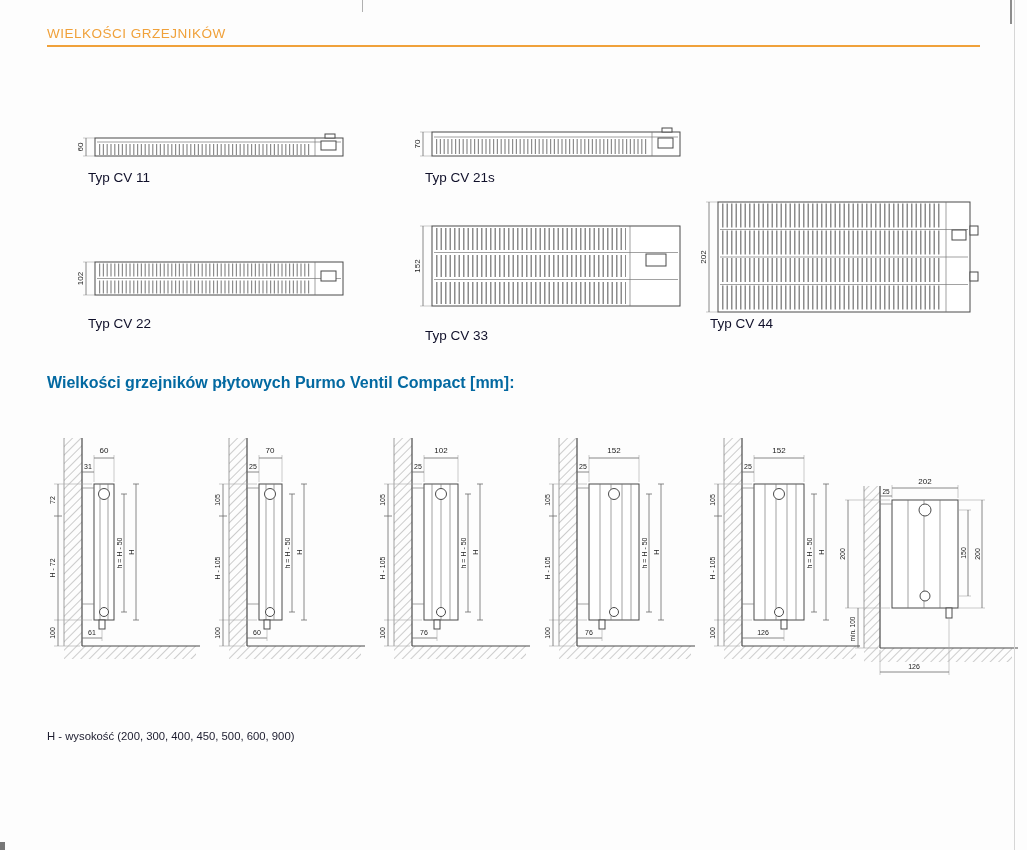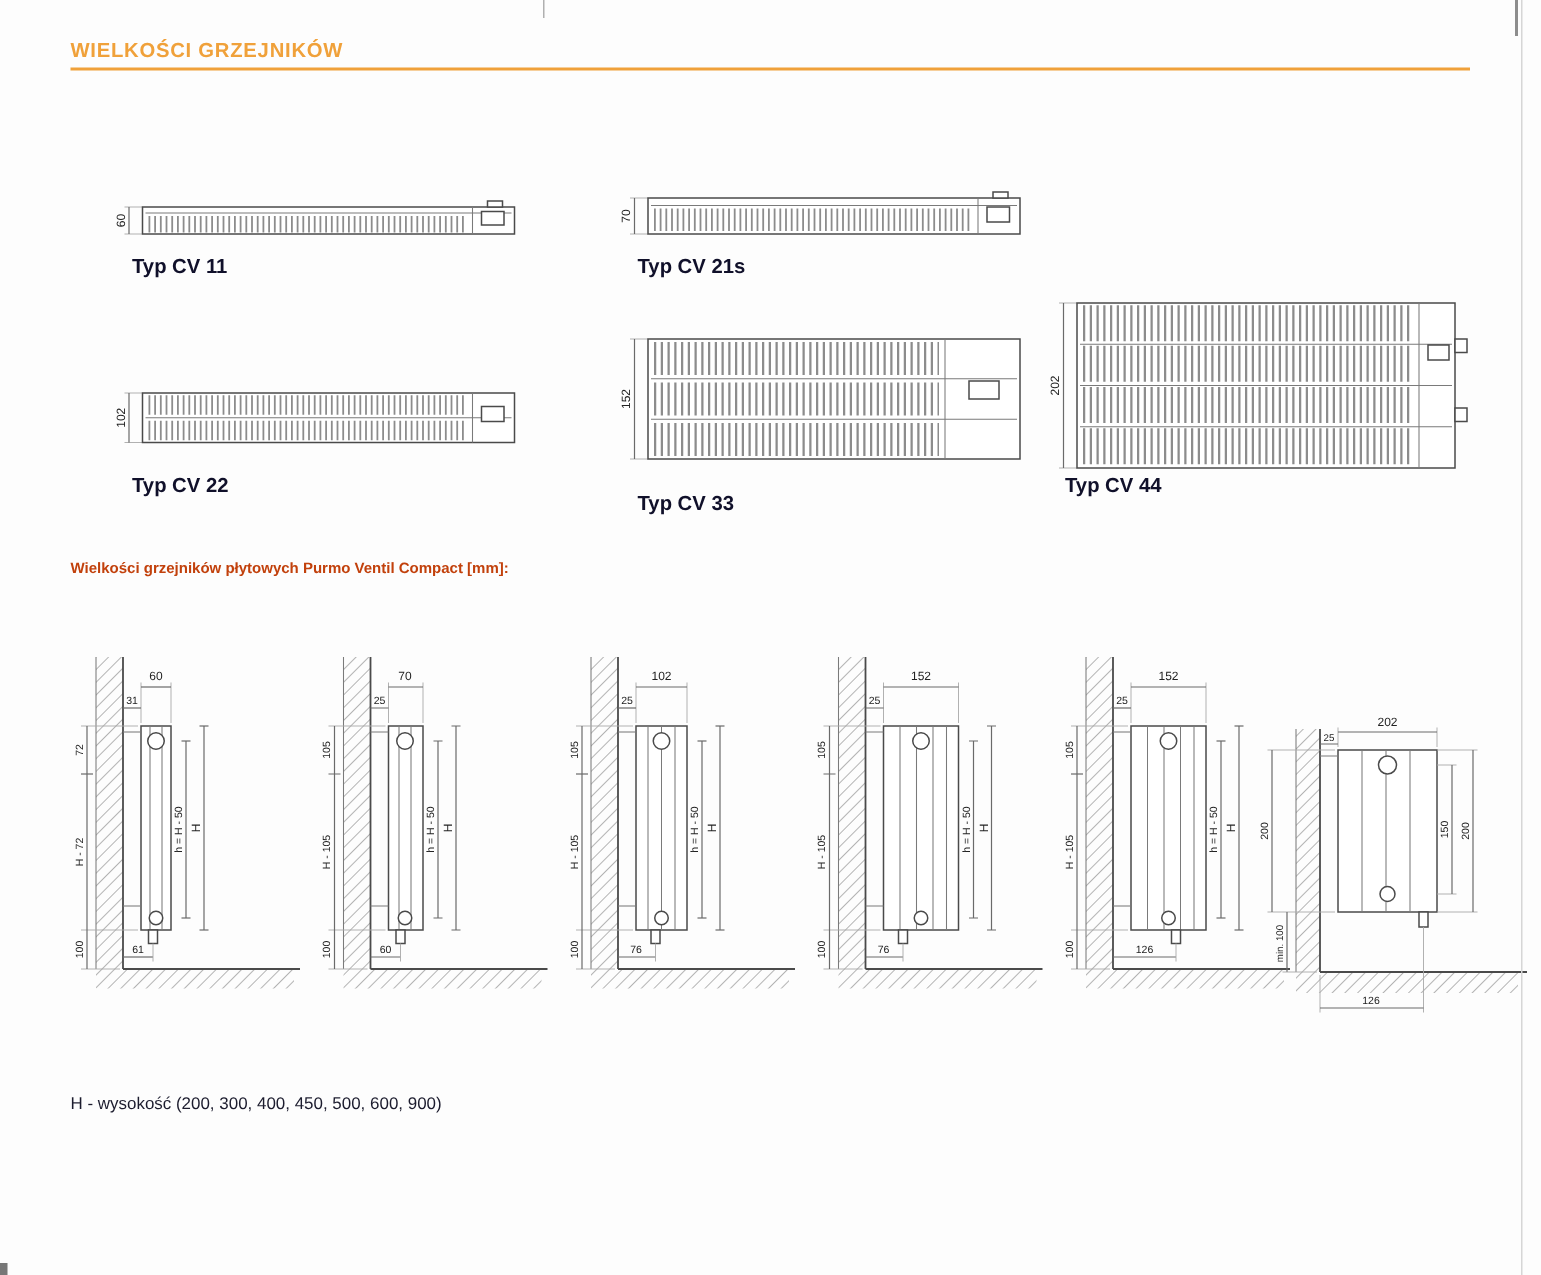--- a/index.html
+++ b/index.html
@@ -1,21 +1,21 @@
 <!DOCTYPE html>
 <html><head>
 <meta charset="utf-8">
 <style>
   *{margin:0;padding:0;box-sizing:border-box}
   html,body{width:1027px;height:850px}
   body{position:relative;background:#fdfdfd;font-family:"Liberation Sans",sans-serif;color:#1c1c2e;overflow:hidden}
-  .title{position:absolute;left:47px;top:26px;font-size:13.5px;font-weight:700;letter-spacing:.5px;color:#F0A13A}
+  .title{position:absolute;left:47px;top:26px;font-size:13.5px;font-weight:400;letter-spacing:.5px;color:#F0A13A}
   .rule{position:absolute;left:47px;top:45px;width:933px;height:2px;background:#F0A13A}
-  .caption{position:absolute;font-size:13.5px;font-weight:700;color:#10102a}
-  .heading{position:absolute;left:47px;top:374px;font-size:10px;font-weight:700;color:#c2410c}
+  .caption{position:absolute;font-size:13.5px;font-weight:400;color:#10102a}
+  .heading{position:absolute;left:47px;top:374px;font-size:16px;font-weight:700;color:#0369a1}
   .footnotes{position:absolute;left:47px;top:730px;width:700px}
   .foot{font-size:11.3px;color:#1c1c2e;margin-bottom:7px}
   figure.draw{position:absolute}
   svg{display:block}
   svg text{font-family:"Liberation Sans",sans-serif;fill:#222}
   .wall{stroke:#4a4a4a;stroke-width:1.2}
   .out{fill:#fff;stroke:#4a4a4a;stroke-width:1}
   .thin{stroke:#7a7a7a;stroke-width:.7;fill:none}
   .fin{stroke:#8c8c8c;fill:none}
   .dim{stroke:#6a6a6a;stroke-width:.8}

